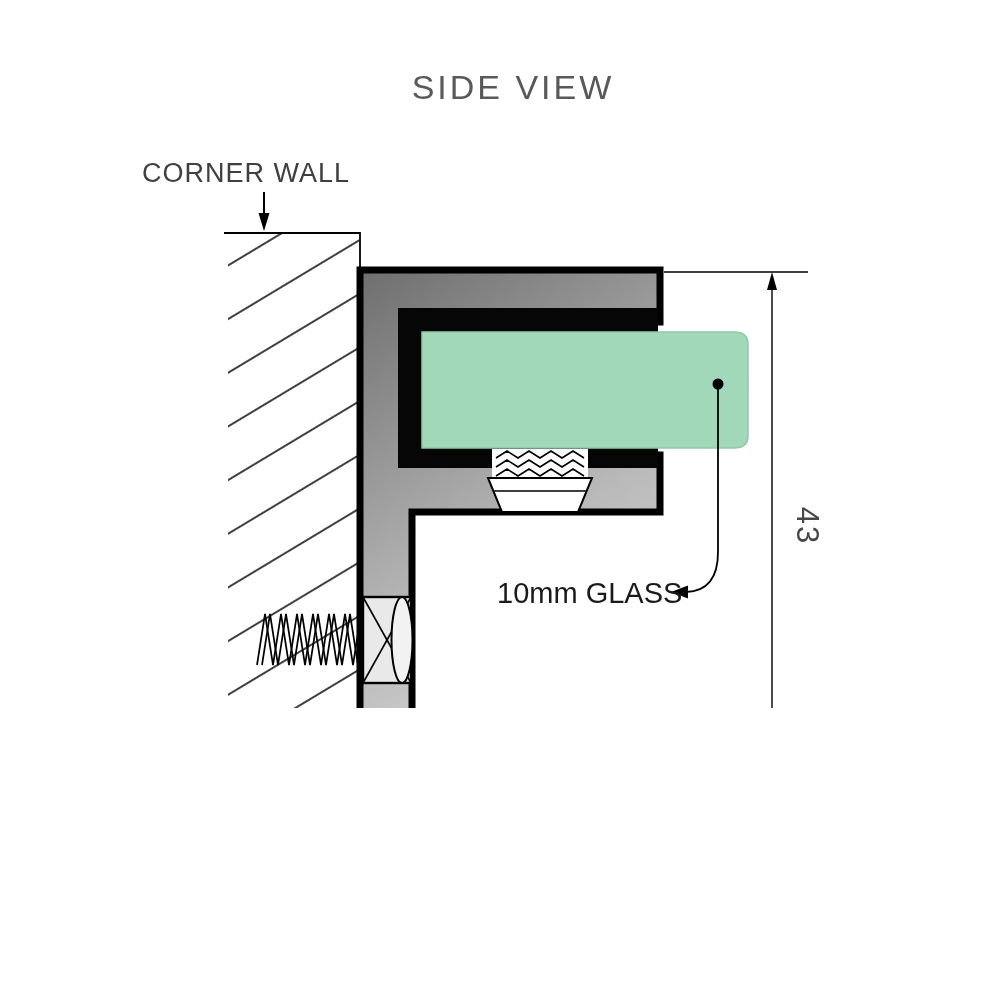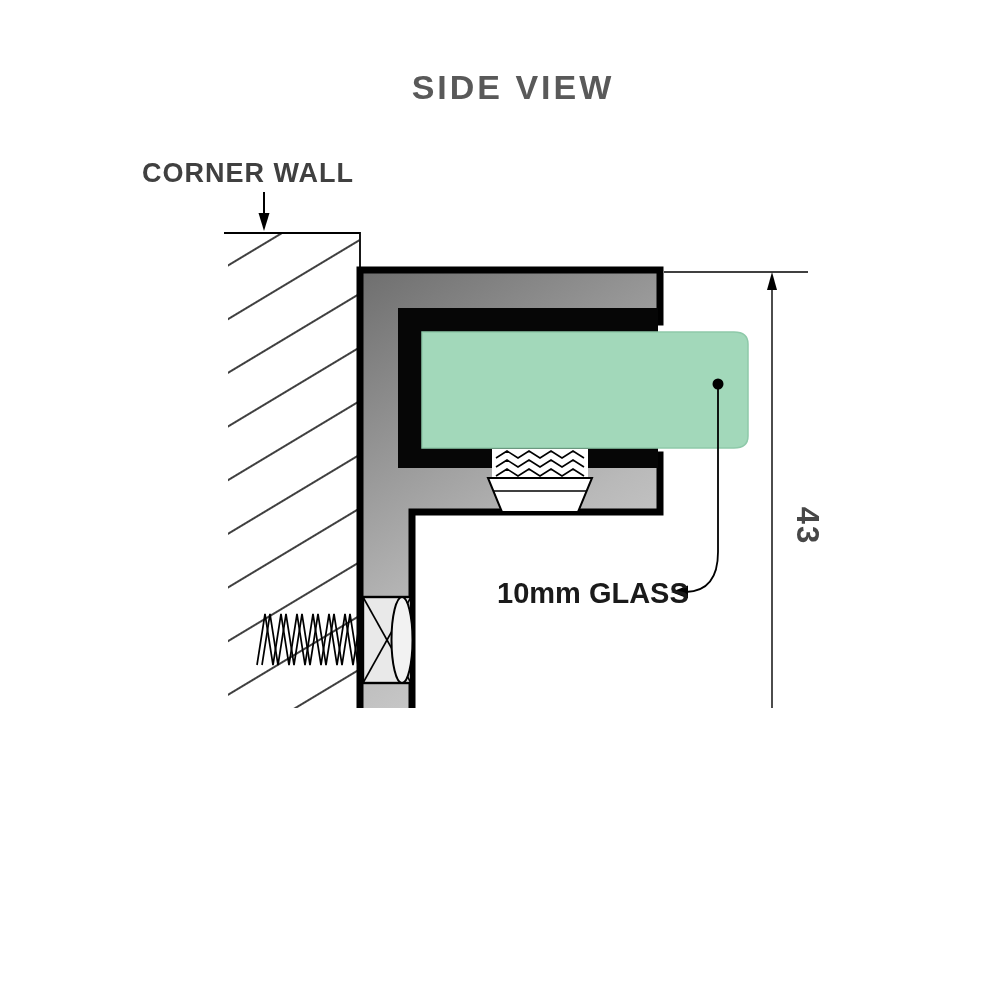--- a/index.html
+++ b/index.html
@@ -1,17 +1,17 @@
 <!DOCTYPE html>
 <html><head>
 <meta charset="utf-8">
 <style>
   html,body{margin:0;padding:0;background:#fff;}
   .stage{width:1000px;height:708px;position:relative;overflow:hidden;
-         font-family:"Liberation Sans","DejaVu Sans",sans-serif;font-weight:bold;}
+         font-family:"Liberation Sans","DejaVu Sans",sans-serif;}
   svg{display:block;}
   text{font-family:"Liberation Sans","DejaVu Sans",sans-serif;}
   .title-text{font-size:34px;letter-spacing:3px;}
   .wall-text{font-size:27px;letter-spacing:1px;}
   .glass-text{font-size:29px;}
   .dim-text{font-size:31px;letter-spacing:2px;}
 </style>
 </head>
 <body>
 

